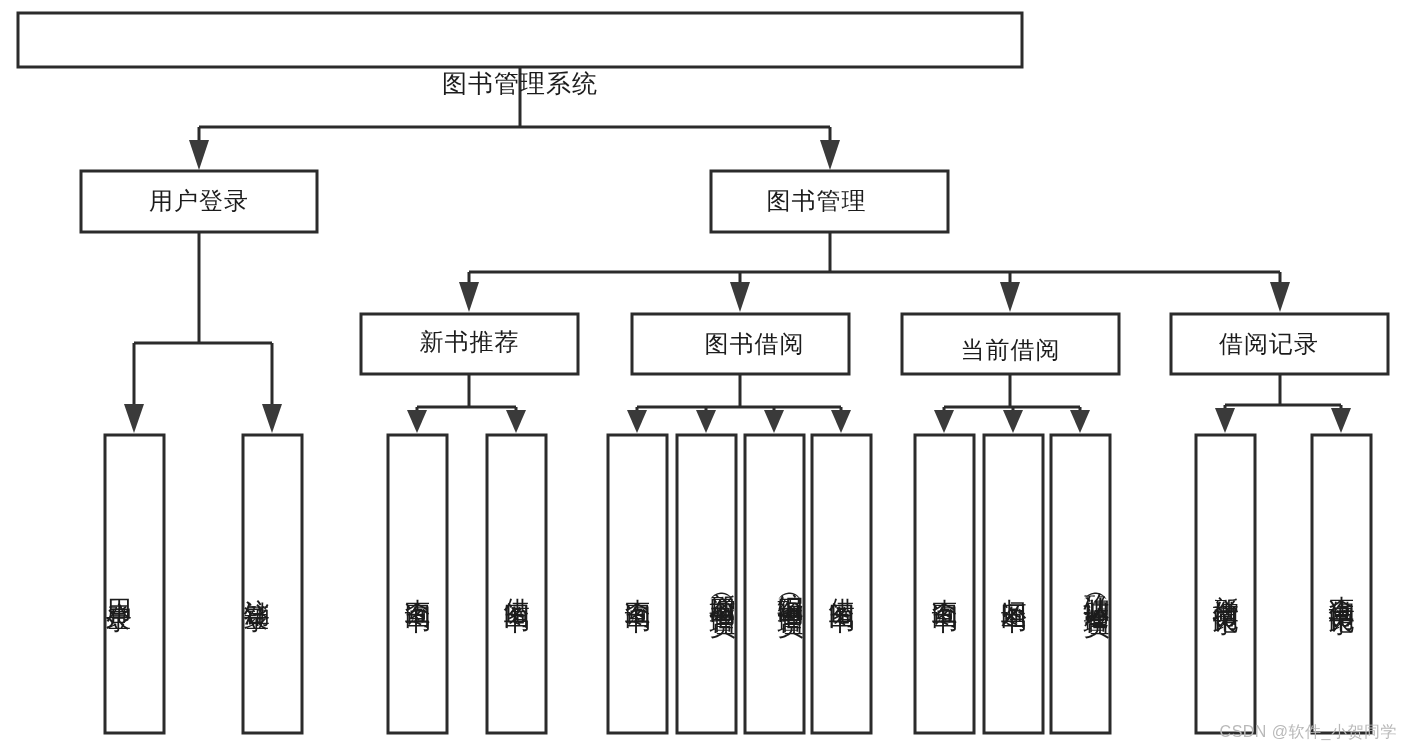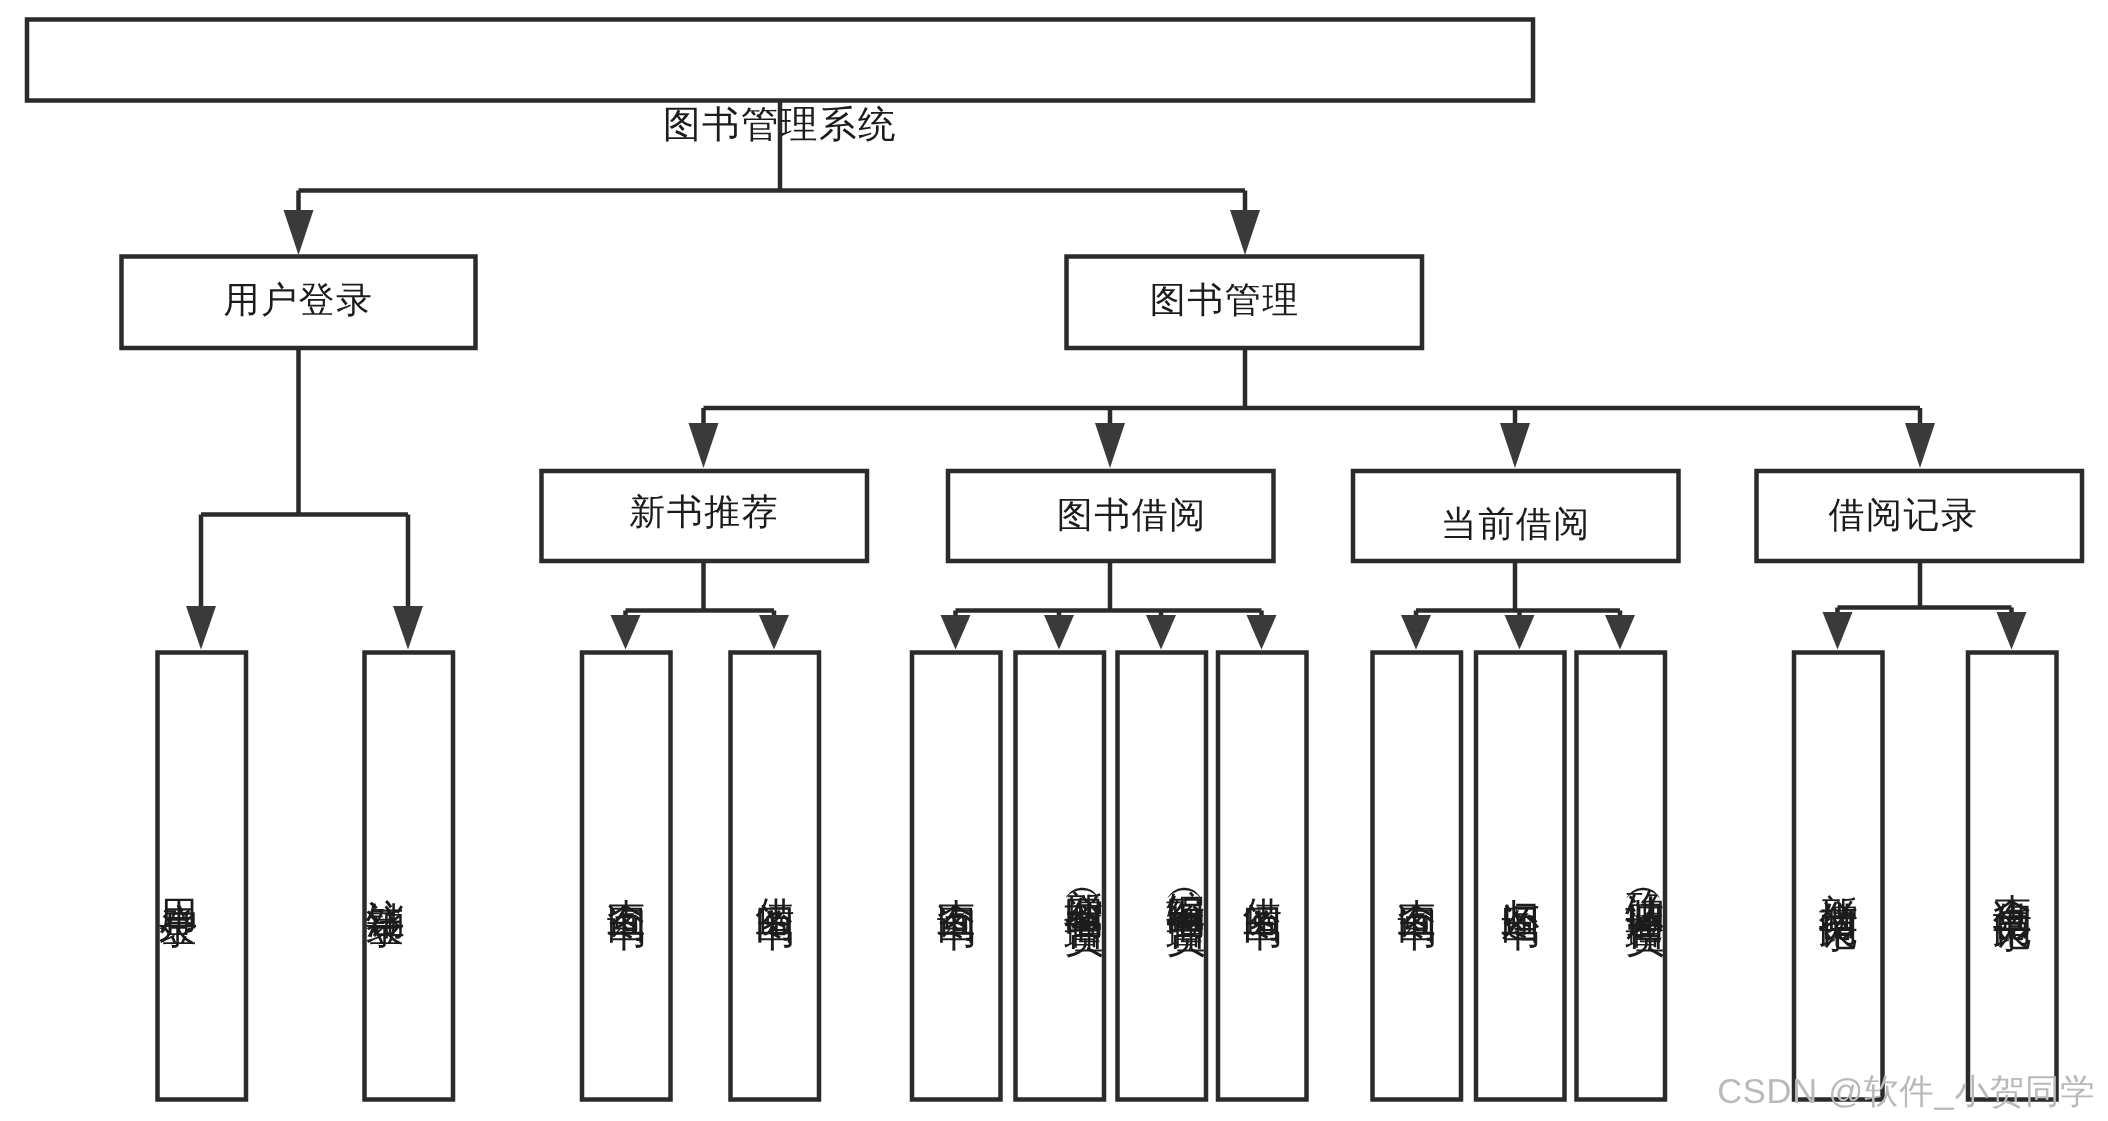--- a/index.html
+++ b/index.html
@@ -74,21 +74,21 @@
     align-items: center;
   }
   .leaf-label.align-end {
     align-items: flex-end;
   }
   #watermark {
     position: absolute;
     right: 8px;
     bottom: 4px;
     color: #b9b9b9;
-    font-size: 23px;
+    font-size: 16px;
     letter-spacing: 0.5px;
     font-family: "Liberation Sans", "DejaVu Sans", sans-serif;
     white-space: nowrap;
     pointer-events: none;
   }
 </style>
 </head>
 <body>
 
 <div id="diagram-root">

